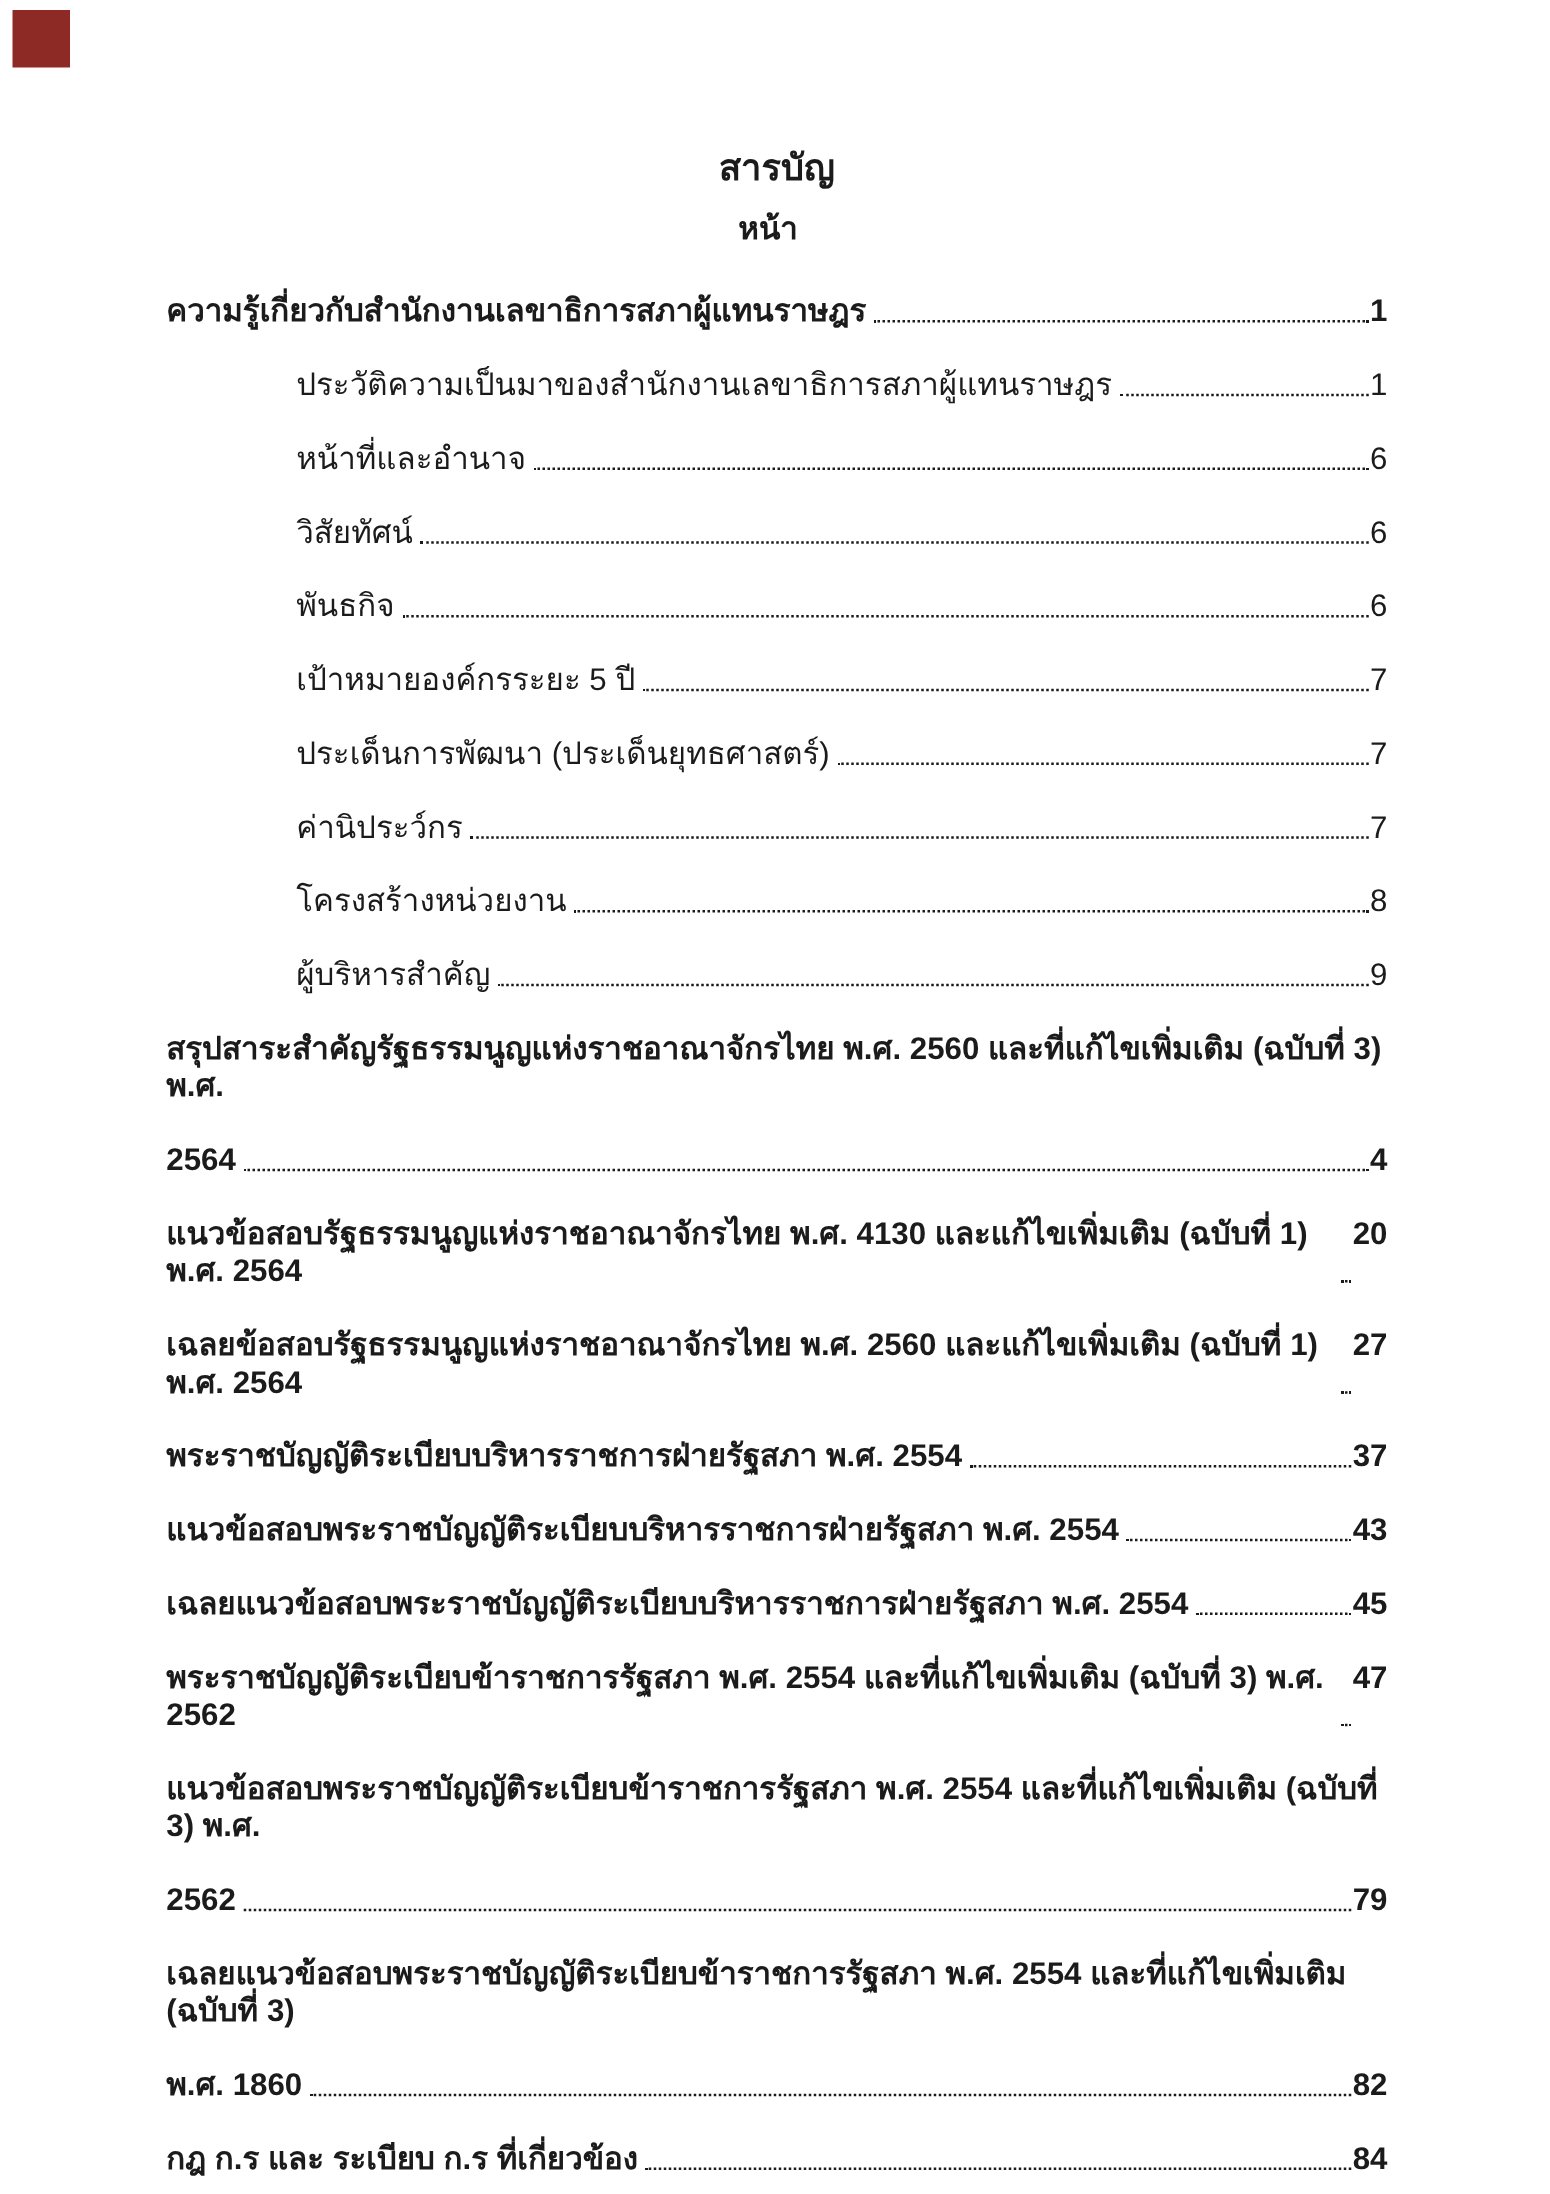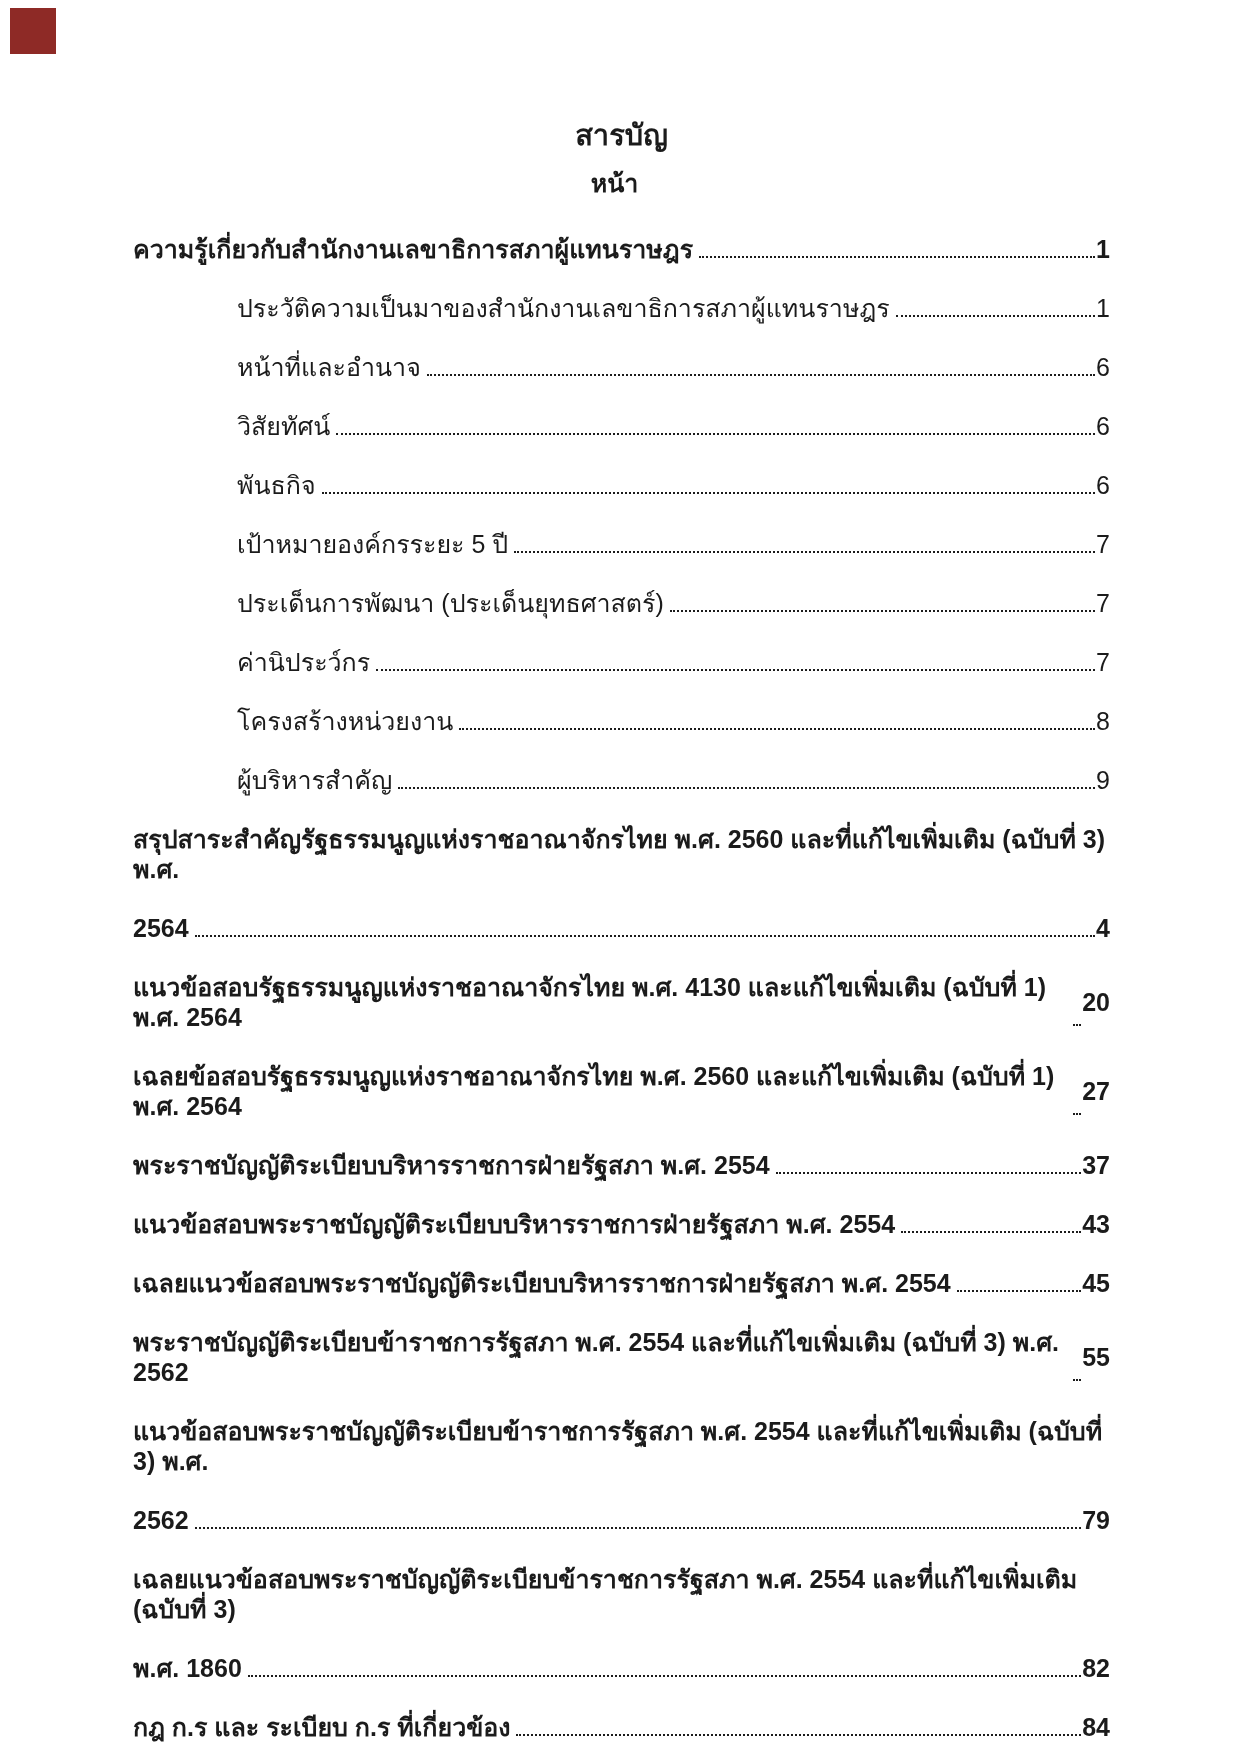--- a/index.html
+++ b/index.html
@@ -37,21 +37,21 @@
     line-height: 30px;
   }
   .toc { margin-top: 36px; }
   .toc-row {
     display: flex;
     align-items: baseline;
     font-size: 25px;
     line-height: 30px;
     margin-bottom: 29px;
   }
-  .toc-row.bold { font-weight: bold; align-items: center; }
+  .toc-row.bold { font-weight: bold; }
   .toc-row.indent { padding-left: 104px; }
   .toc-label { white-space: normal; }
   .leader {
     flex: 1 1 auto;
     min-width: 8px;
     margin: 0 1px 0 6px;
     border-bottom: 2.6px dotted #1b1b1b;
     align-self: flex-end;
     transform: translateY(-6px);
   }
@@ -147,21 +147,21 @@
         <span class="toc-page">43</span>
       </div>
       <div class="toc-row bold">
         <span class="toc-label">เฉลยแนวข้อสอบพระราชบัญญัติระเบียบบริหารราชการฝ่ายรัฐสภา พ.ศ. 2554</span>
         <span class="leader"></span>
         <span class="toc-page">45</span>
       </div>
       <div class="toc-row bold">
         <span class="toc-label">พระราชบัญญัติระเบียบข้าราชการรัฐสภา พ.ศ. 2554 และที่แก้ไขเพิ่มเติม (ฉบับที่ 3) พ.ศ. 2562</span>
         <span class="leader"></span>
-        <span class="toc-page">55</span>
+        <span class="toc-page">47</span>
       </div>
       <div class="toc-row bold">
         <span class="toc-label">แนวข้อสอบพระราชบัญญัติระเบียบข้าราชการรัฐสภา พ.ศ. 2554 และที่แก้ไขเพิ่มเติม (ฉบับที่ 3) พ.ศ.</span>
       </div>
       <div class="toc-row bold">
         <span class="toc-label">2562</span>
         <span class="leader"></span>
         <span class="toc-page">79</span>
       </div>
       <div class="toc-row bold">

